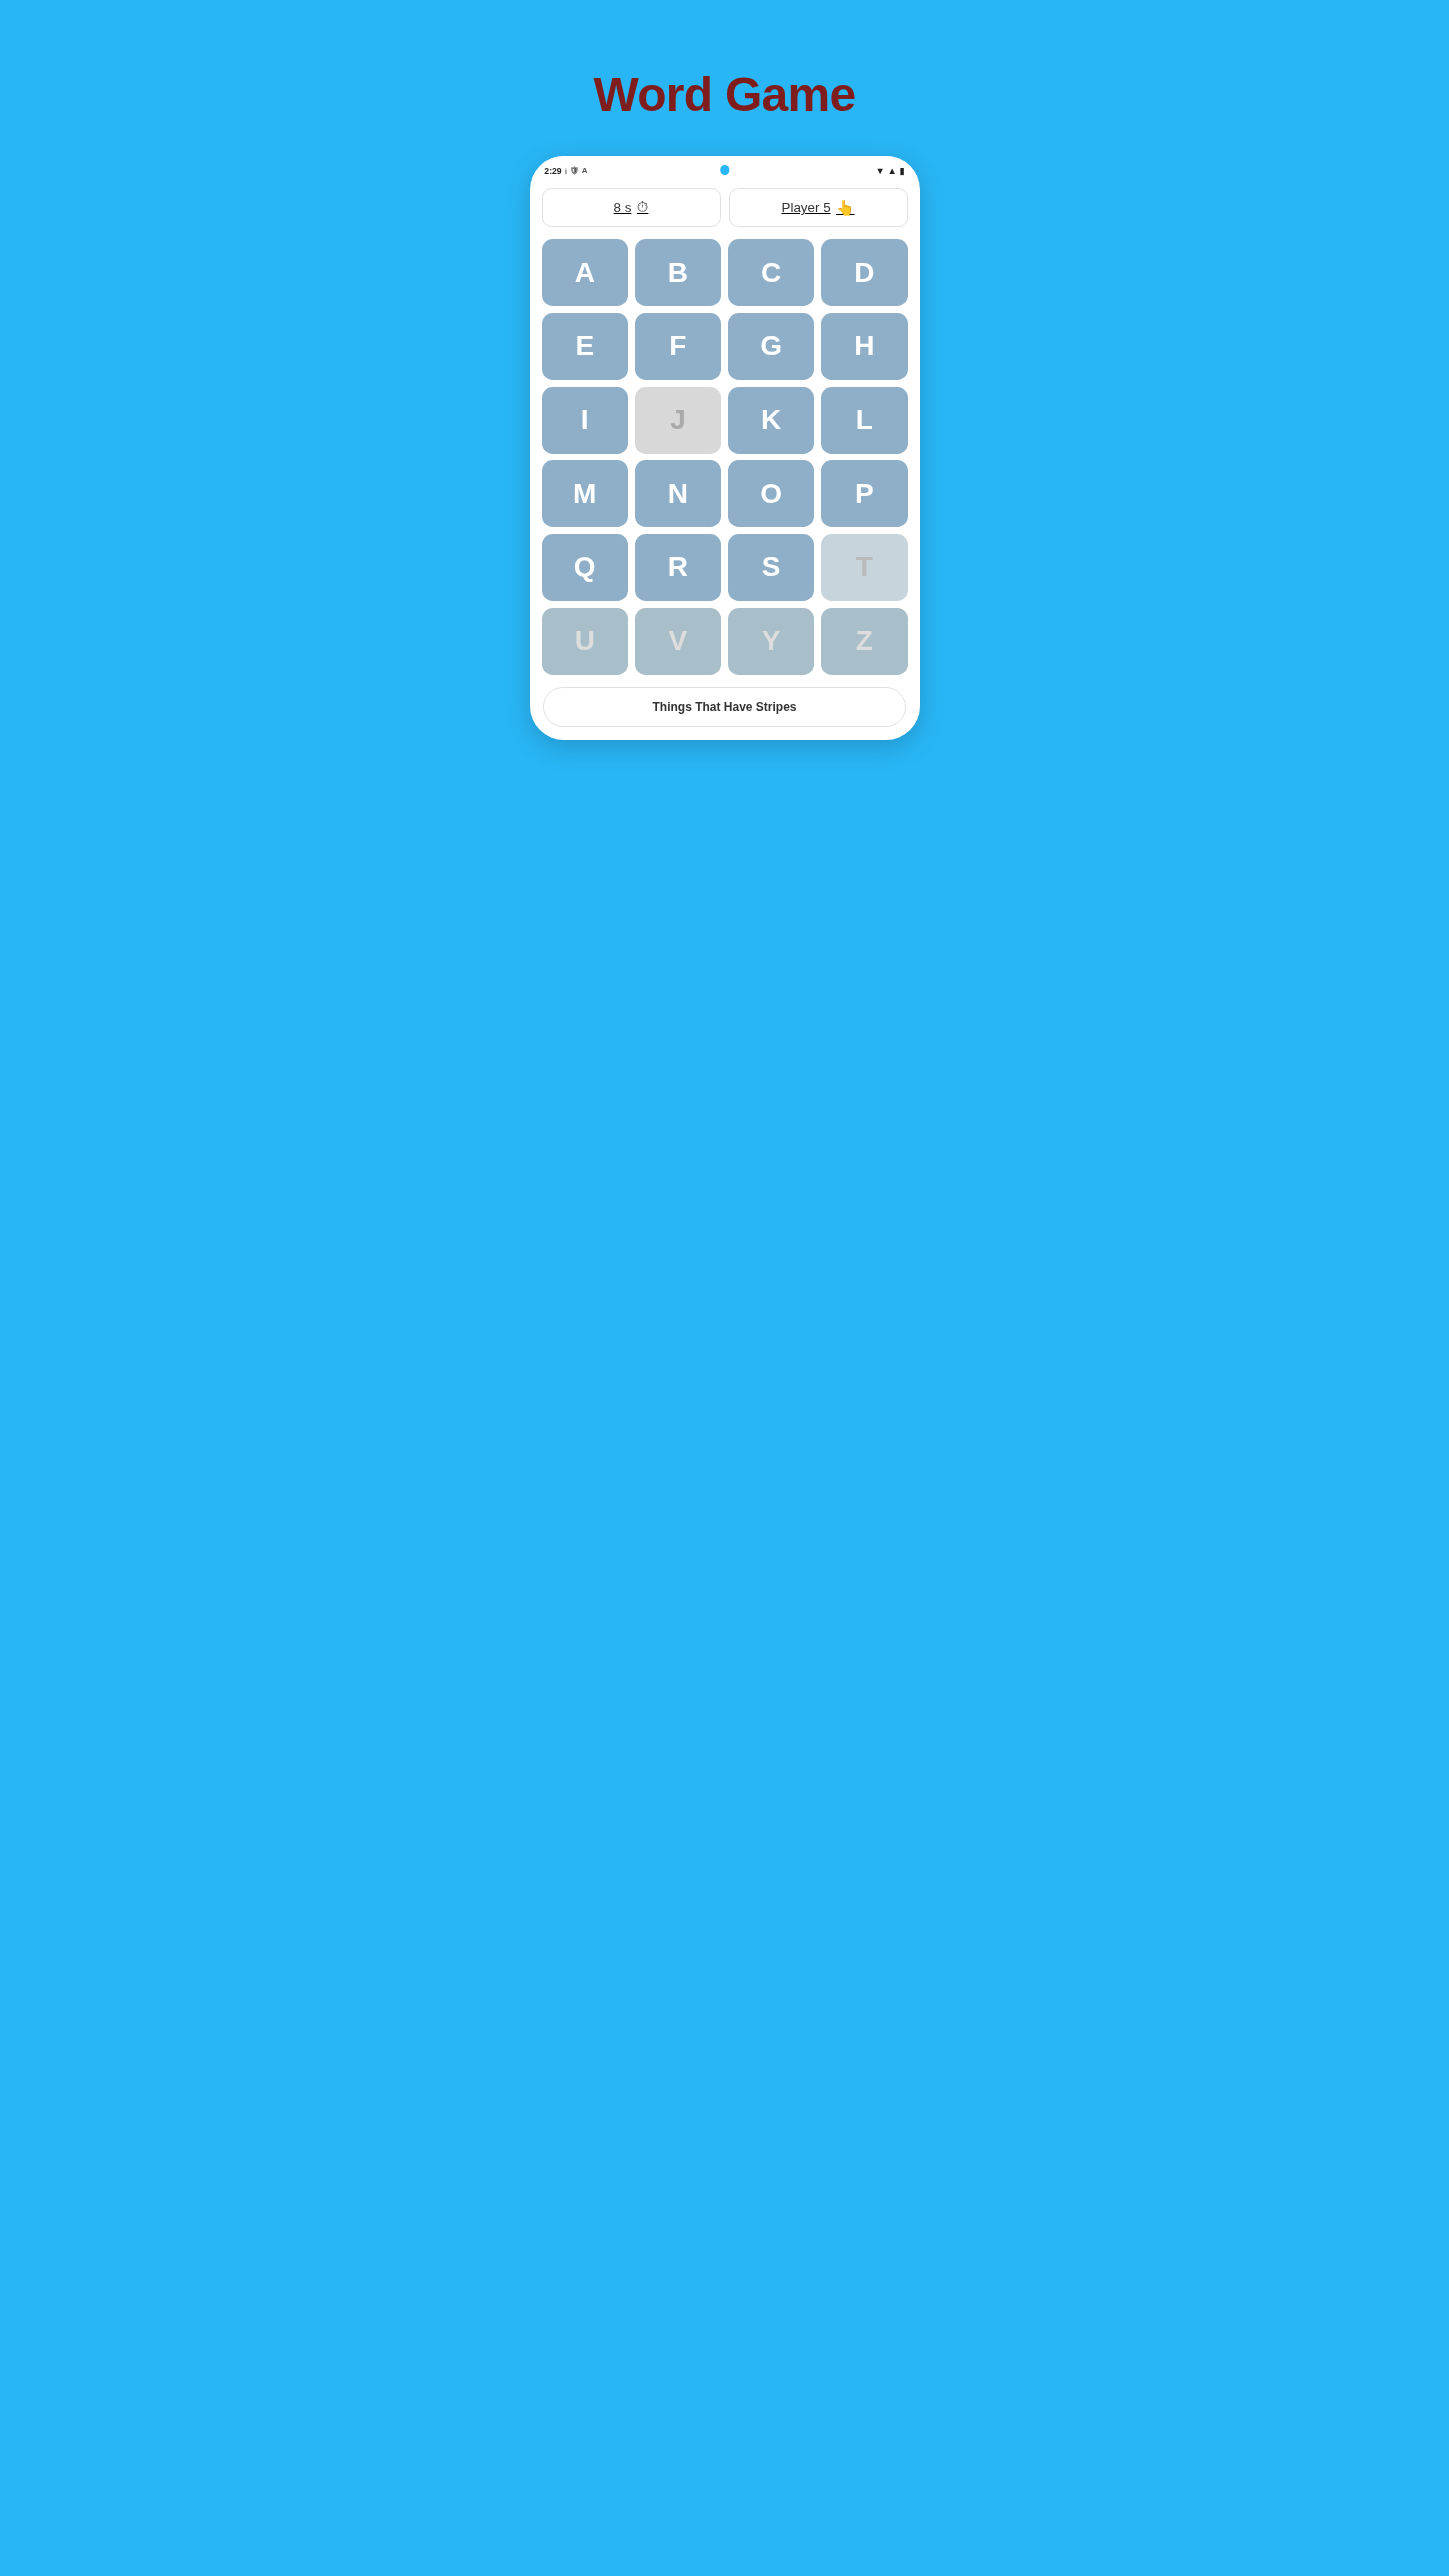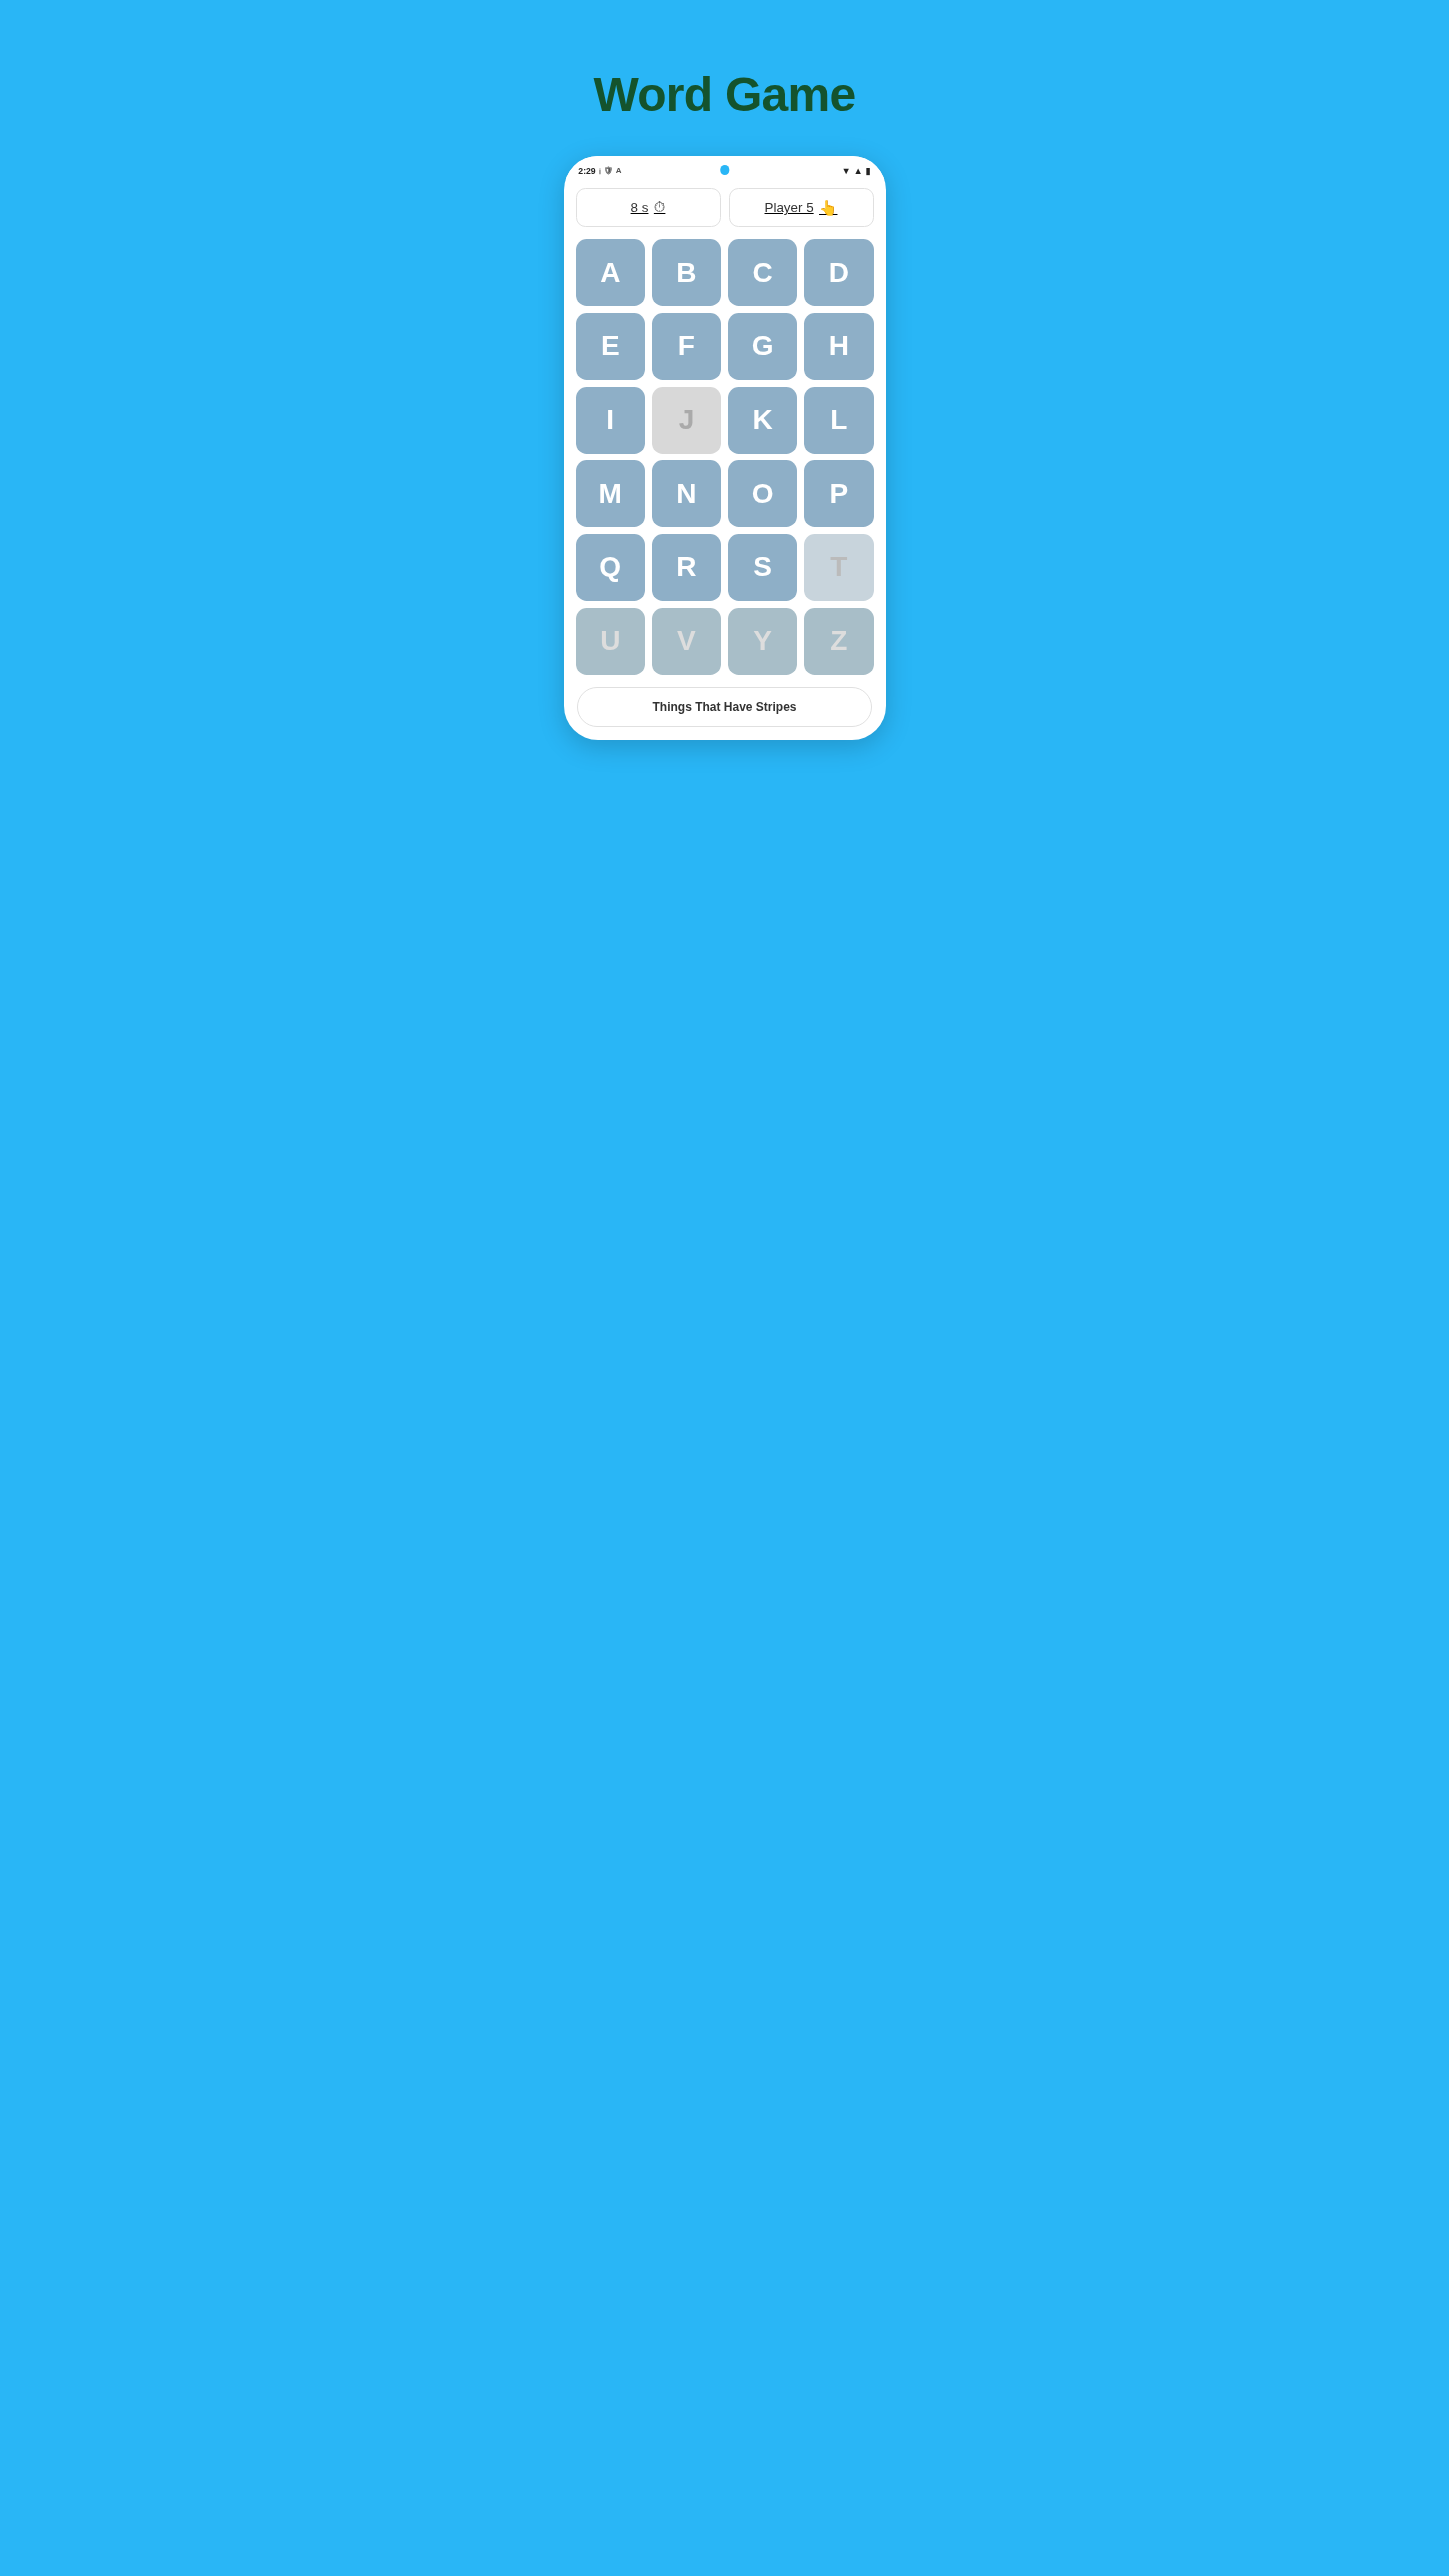--- a/index.html
+++ b/index.html
@@ -13,33 +13,33 @@
       background-color: #29B6F6;
       display: flex;
       flex-direction: column;
       align-items: center;
       min-height: 100vh;
       font-family: 'Segoe UI', Arial, sans-serif;
       padding: 27px 13.4px 40px;
     }
 
     .app-title {
-      color: #14532d;
+      color: #7f1d1d;
       font-size: 48px;
       font-weight: 800;
       text-align: center;
       margin-bottom: 34px;
       margin-top: 40px;
       letter-spacing: -0.7px;
     }
 
     .phone-frame {
       background: white;
       border-radius: 34px;
-      width: 322px;
+      width: 390px;
       padding: 0;
       box-shadow: 0 6.7px 27px rgba(0,0,0,0.18);
       overflow: hidden;
       position: relative;
     }
 
     .phone-top-bar {
       background: white;
       padding: 9.4px 14.8px 4px;
       display: flex;

